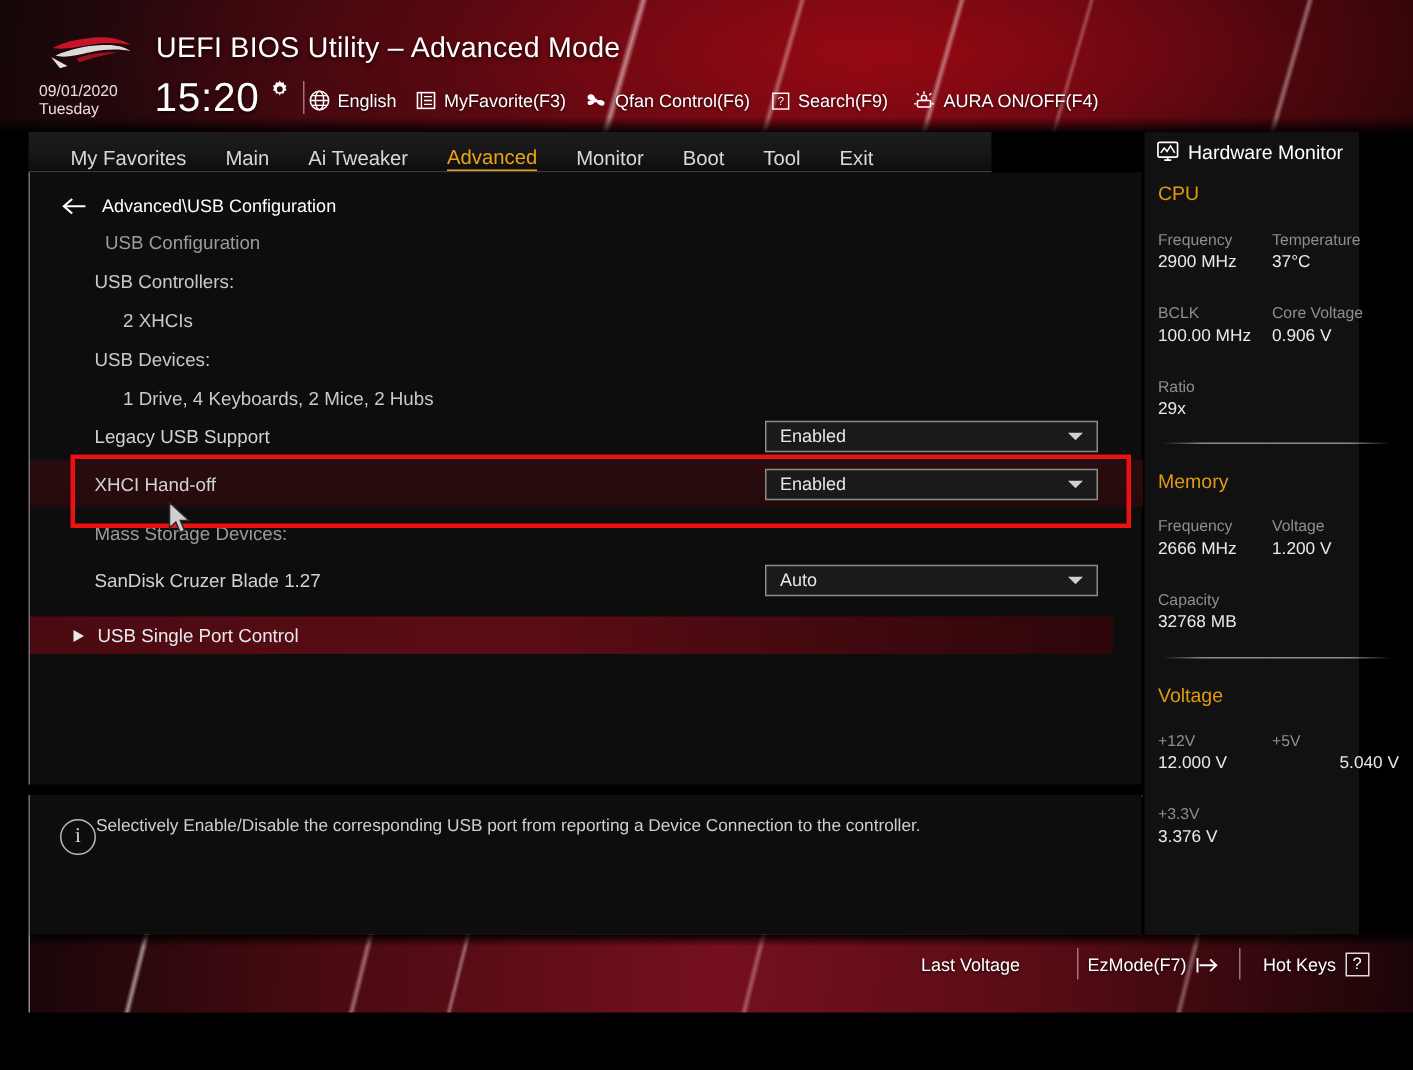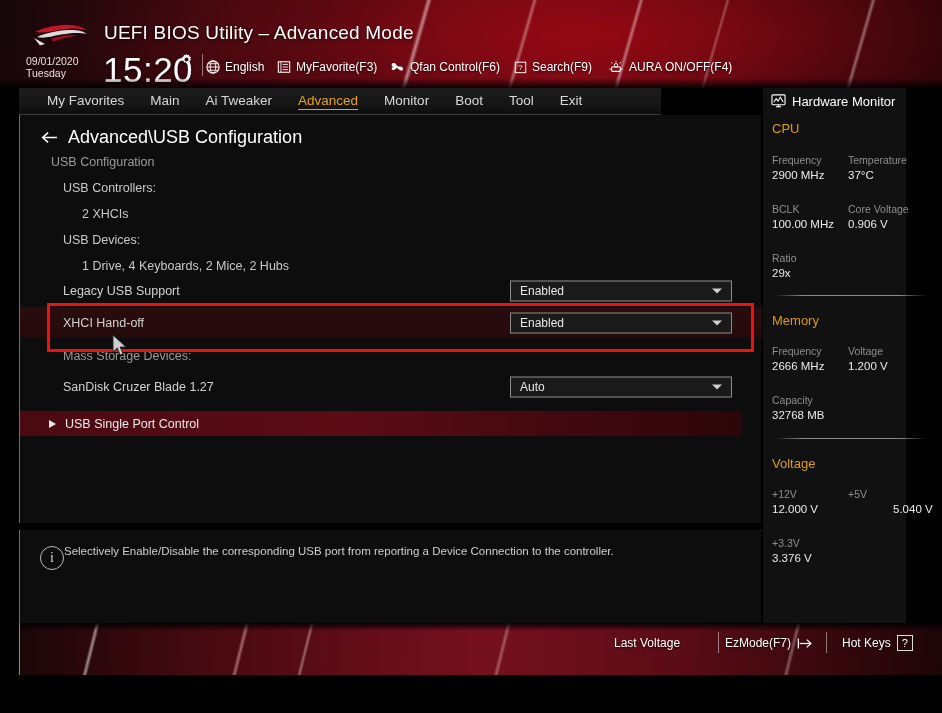--- a/index.html
+++ b/index.html
@@ -34,57 +34,57 @@
     position: absolute; left: 104px; top: 22px;
     font-size: 19px; color: #ffffff; letter-spacing: .2px; font-weight: 400;
     text-shadow: 0 1px 3px rgba(0,0,0,.8);
   }
   .dt-date {
     position: absolute; left: 26px; top: 55px;
     font-size: 10.5px; color: #e9dede; line-height: 12px;
   }
   .clock {
     position: absolute; left: 103px; top: 50px;
-    font-size: 35px; color: #ffffff; font-weight: 400; letter-spacing: .5px;
+    font-size: 27px; color: #ffffff; font-weight: 400; letter-spacing: .5px;
     text-shadow: 0 1px 3px rgba(0,0,0,.7);
   }
   .gear-ico { position: absolute; left: 180px; top: 53px; width: 13px; height: 13px; }
   .vsep { position: absolute; top: 54px; width: 1px; height: 22px; background: rgba(255,255,255,.45); }
   .hitem {
     position: absolute; top: 58px; height: 18px;
     font-size: 12px; color: #ffffff; white-space: nowrap;
     display: flex; align-items: center; gap: 5px;
     text-shadow: 0 1px 2px rgba(0,0,0,.75);
   }
   .hitem svg { flex: none; }
 
   
   .tabbar {
     position: absolute; left: 19px; top: 88px; width: 642px; height: 27px;
     background: linear-gradient(180deg,#1c1c1c 0%, #161616 60%, #0d0d0d 100%);
     border-bottom: 1px solid #3a3a3a;
-    display: flex; align-items: center;
+    display: flex; align-items: flex-end;
   }
   .tab {
     font-size: 13.5px; color: #d8d8d8; padding: 0 0 1px 0; margin-right: 26px;
     white-space: nowrap; cursor: pointer;
   }
   .tab:first-child { margin-left: 28px; }
   .tab.active { color: #e8a317; border-bottom: 1px solid #e8a317; }
 
   
   .main {
     position: absolute; left: 19px; top: 115px; width: 742px; height: 408px;
     background: #0d0d0d;
     border-left: 1px solid #6e6e6e;
   }
   .crumb {
     position: absolute; left: 21px; top: 12px; height: 20px;
     display: flex; align-items: center; gap: 10px;
-    font-size: 18px; color: #ffffff;
+    font-size: 12px; color: #ffffff;
   }
   .info-line {
     position: absolute; font-size: 12.5px; color: #9b9b9b; white-space: nowrap;
   }
   .info-line.bright { color: #c9c9c9; }
 
   .row {
     position: absolute; left: 0; width: 742px; height: 31px;
   }
   .row-label {
@@ -312,21 +312,21 @@
   <div class="main">
 
     <div class="crumb">
       <svg width="17" height="13" viewBox="0 0 18 14">
         <line x1="2" y1="7" x2="17" y2="7" stroke="#fff" stroke-width="1.6"></line>
         <polyline points="7.5,1.8 1.6,7 7.5,12.2" fill="none" stroke="#fff" stroke-width="1.6"></polyline>
       </svg>
       <span>Advanced\USB Configuration</span>
     </div>
 
-    <div class="info-line" style="left:31px; top:40px;">USB Configuration</div>
+    <div class="info-line" style="left:50px; top:40px;">USB Configuration</div>
     <div class="info-line bright" style="left:43px; top:66px;">USB Controllers:</div>
     <div class="info-line bright" style="left:62px; top:92px;">2 XHCIs</div>
     <div class="info-line bright" style="left:43px; top:118px;">USB Devices:</div>
     <div class="info-line bright" style="left:62px; top:144px;">1 Drive, 4 Keyboards, 2 Mice, 2 Hubs</div>
 
     <div class="row" style="top:160px;">
       <div class="row-label">Legacy USB Support</div>
       <div class="dropdown">
         <span class="val">Enabled</span>
         <span class="caret"></span>

